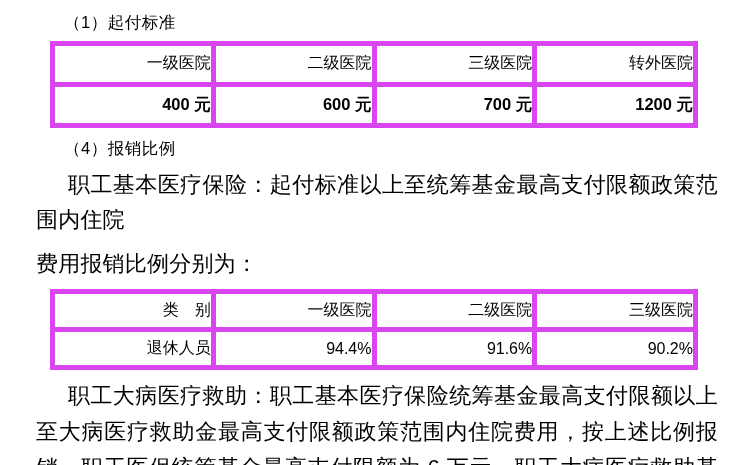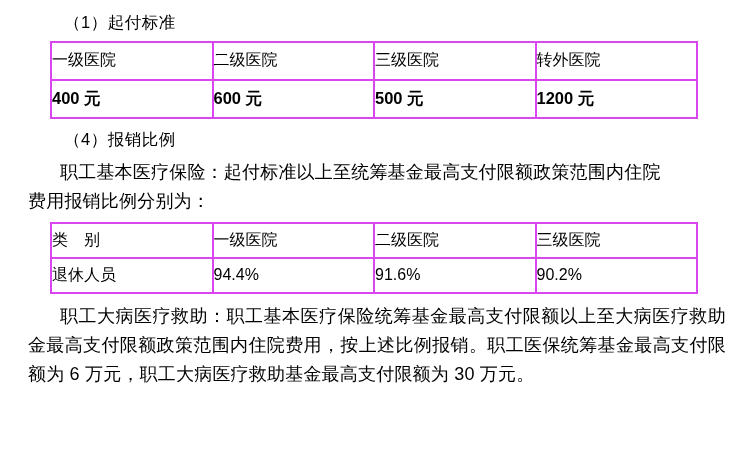--- a/index.html
+++ b/index.html
@@ -21,41 +21,41 @@
     box-sizing: border-box;
     padding: 6px 28px 0 28px;
   }
   .heading {
     font-size: 16.5px;
     line-height: 1.5;
     margin: 4px 0 6px 36px;
     letter-spacing: 0.5px;
   }
   .para {
-    font-size: 18px;
+    font-size: 22px;
     line-height: 1.62;
-    margin: 0;
+    margin: 8px;
     text-align: justify;
     letter-spacing: 0.2px;
   }
   .indent {
     text-indent: 32px;
   }
   .bold {
     font-weight: normal;
   }
   table {
     border-collapse: collapse;
     width: 648px;
     margin: 6px 0 8px 22px;
     table-layout: fixed;
   }
   table td {
-    border: 2px solid #d946ef;
-    text-align: left;
+    border: 5px solid #d946ef;
+    text-align: right;
     font-size: 16px;
     height: 30px;
     padding: 2px 0;
   }
   table.t1 td { height: 32px; }
   table.t1 td.val { font-size: 16.5px; font-weight: bold; }
   table.t2 td { height: 29px; }
   .block-text { margin-top: 2px; }
   .trailing { margin-top: 6px; }
 </style>
@@ -70,21 +70,21 @@
     <tbody>
       <tr>
         <td>一级医院</td>
         <td>二级医院</td>
         <td>三级医院</td>
         <td>转外医院</td>
       </tr>
       <tr>
         <td class="val">400 元</td>
         <td class="val">600 元</td>
-        <td class="val">500 元</td>
+        <td class="val">700 元</td>
         <td class="val">1200 元</td>
       </tr>
     </tbody>
   </table>
 
   <div class="heading">（4）报销比例</div>
 
   <p class="para indent block-text">职工基本医疗保险：起付标准以上至统筹基金最高支付限额政策范围内住院</p>
   <p class="para">费用报销比例分别为：</p>
 

